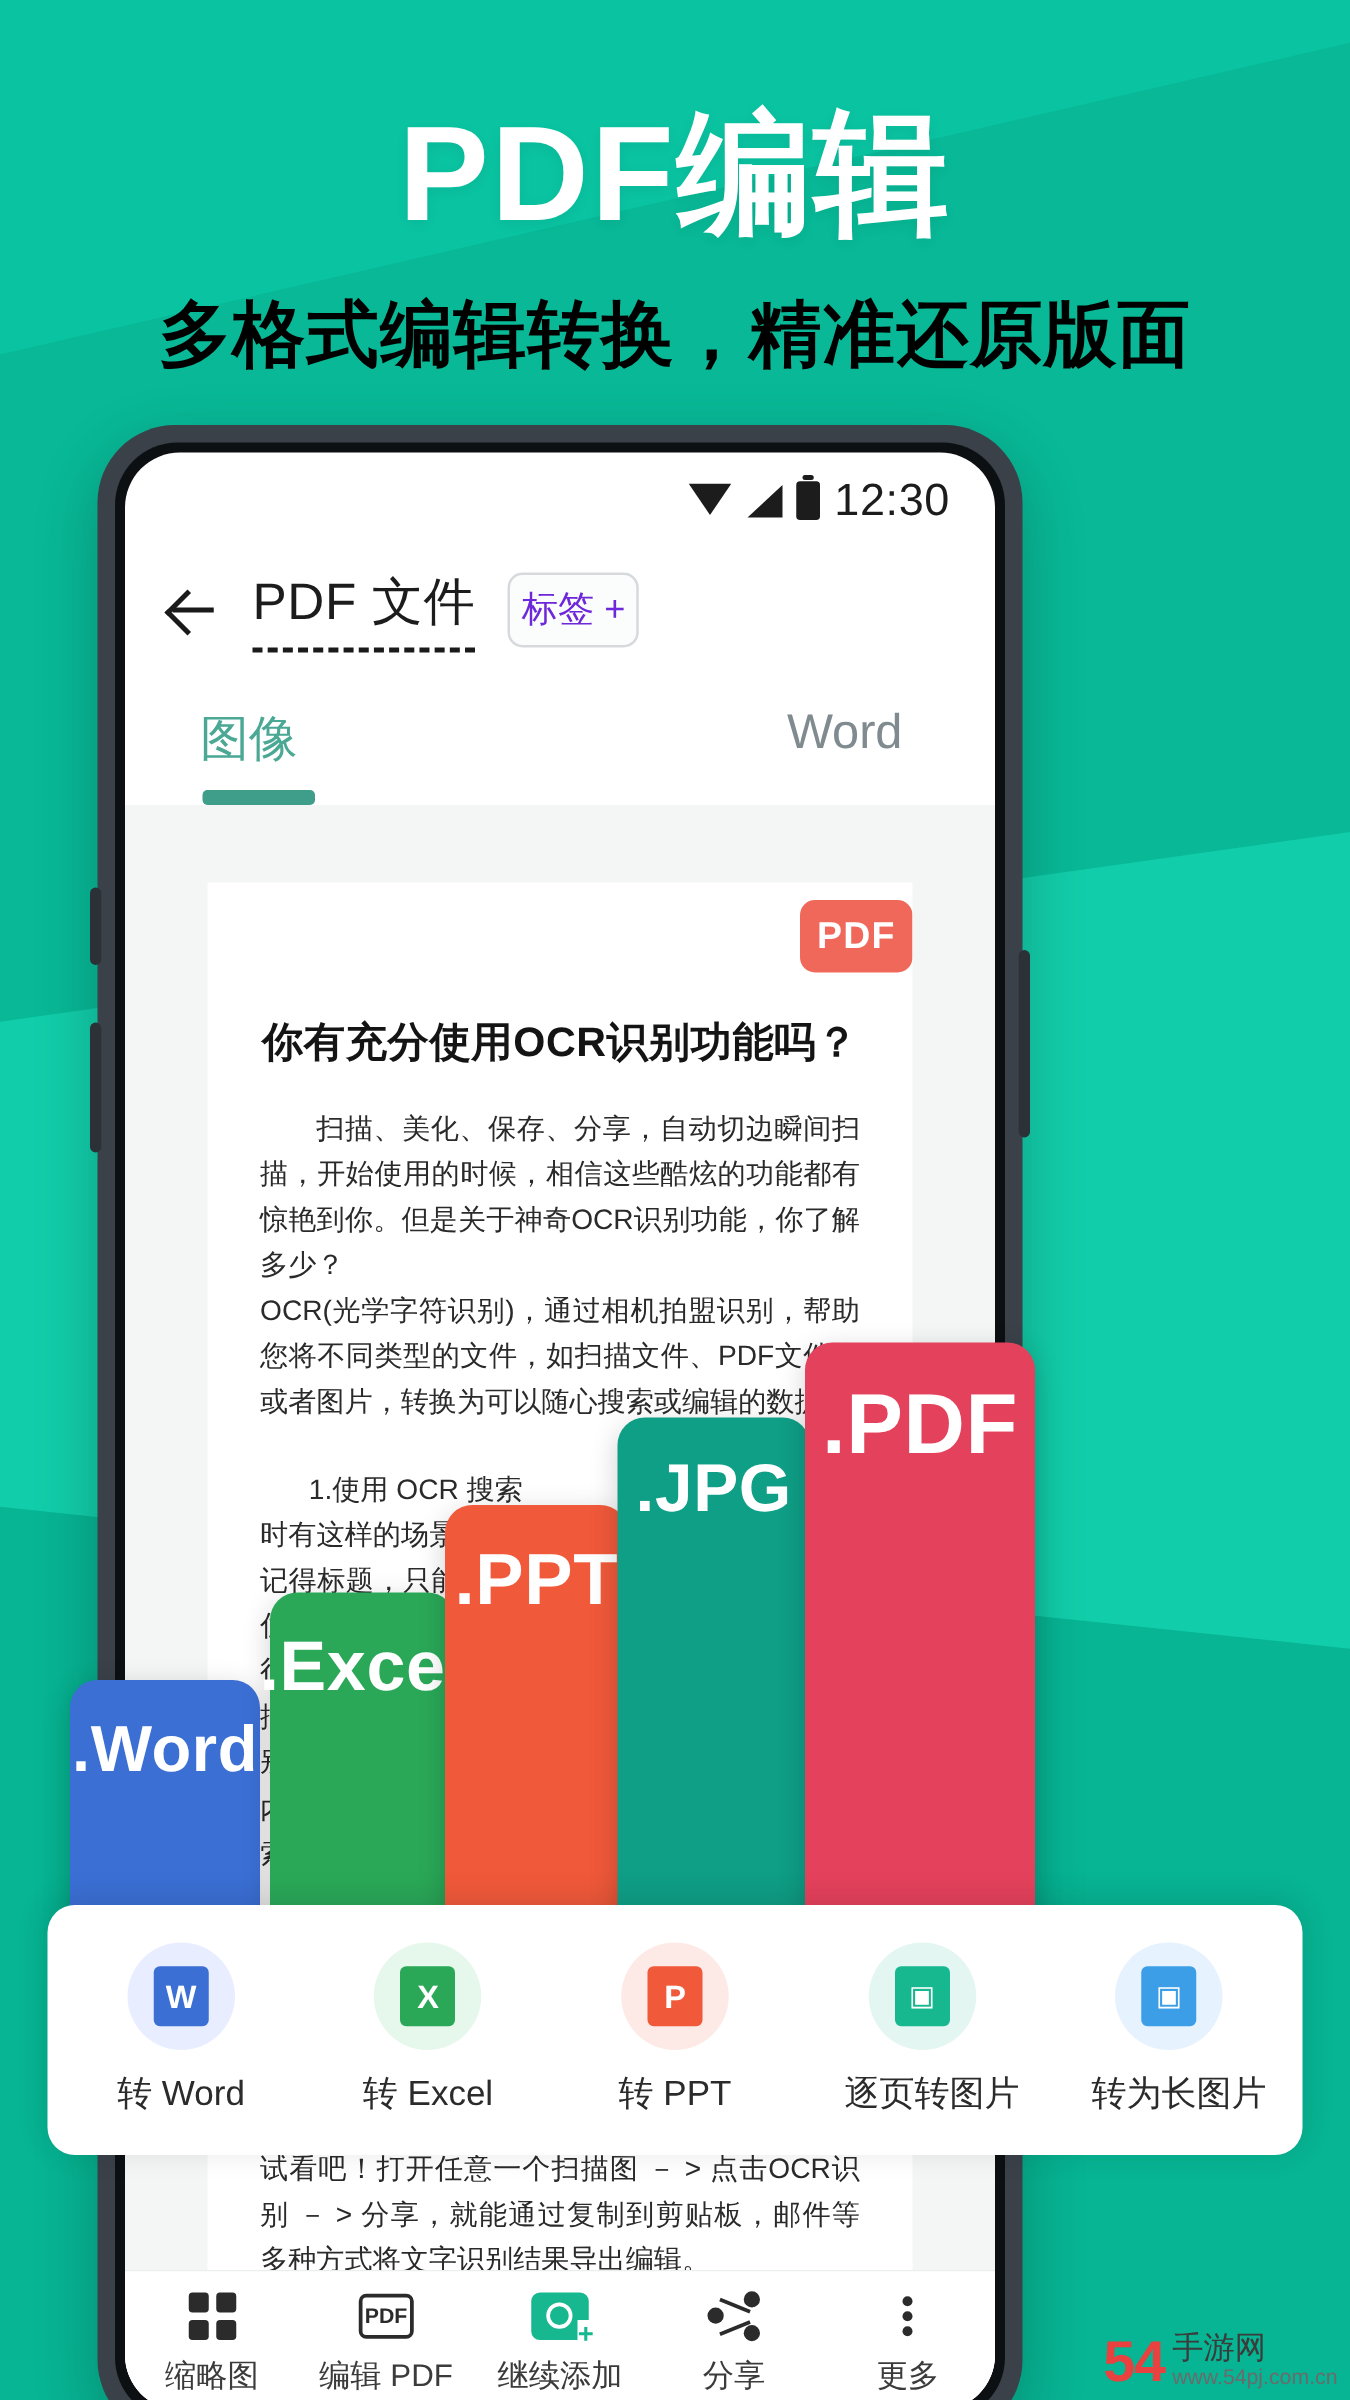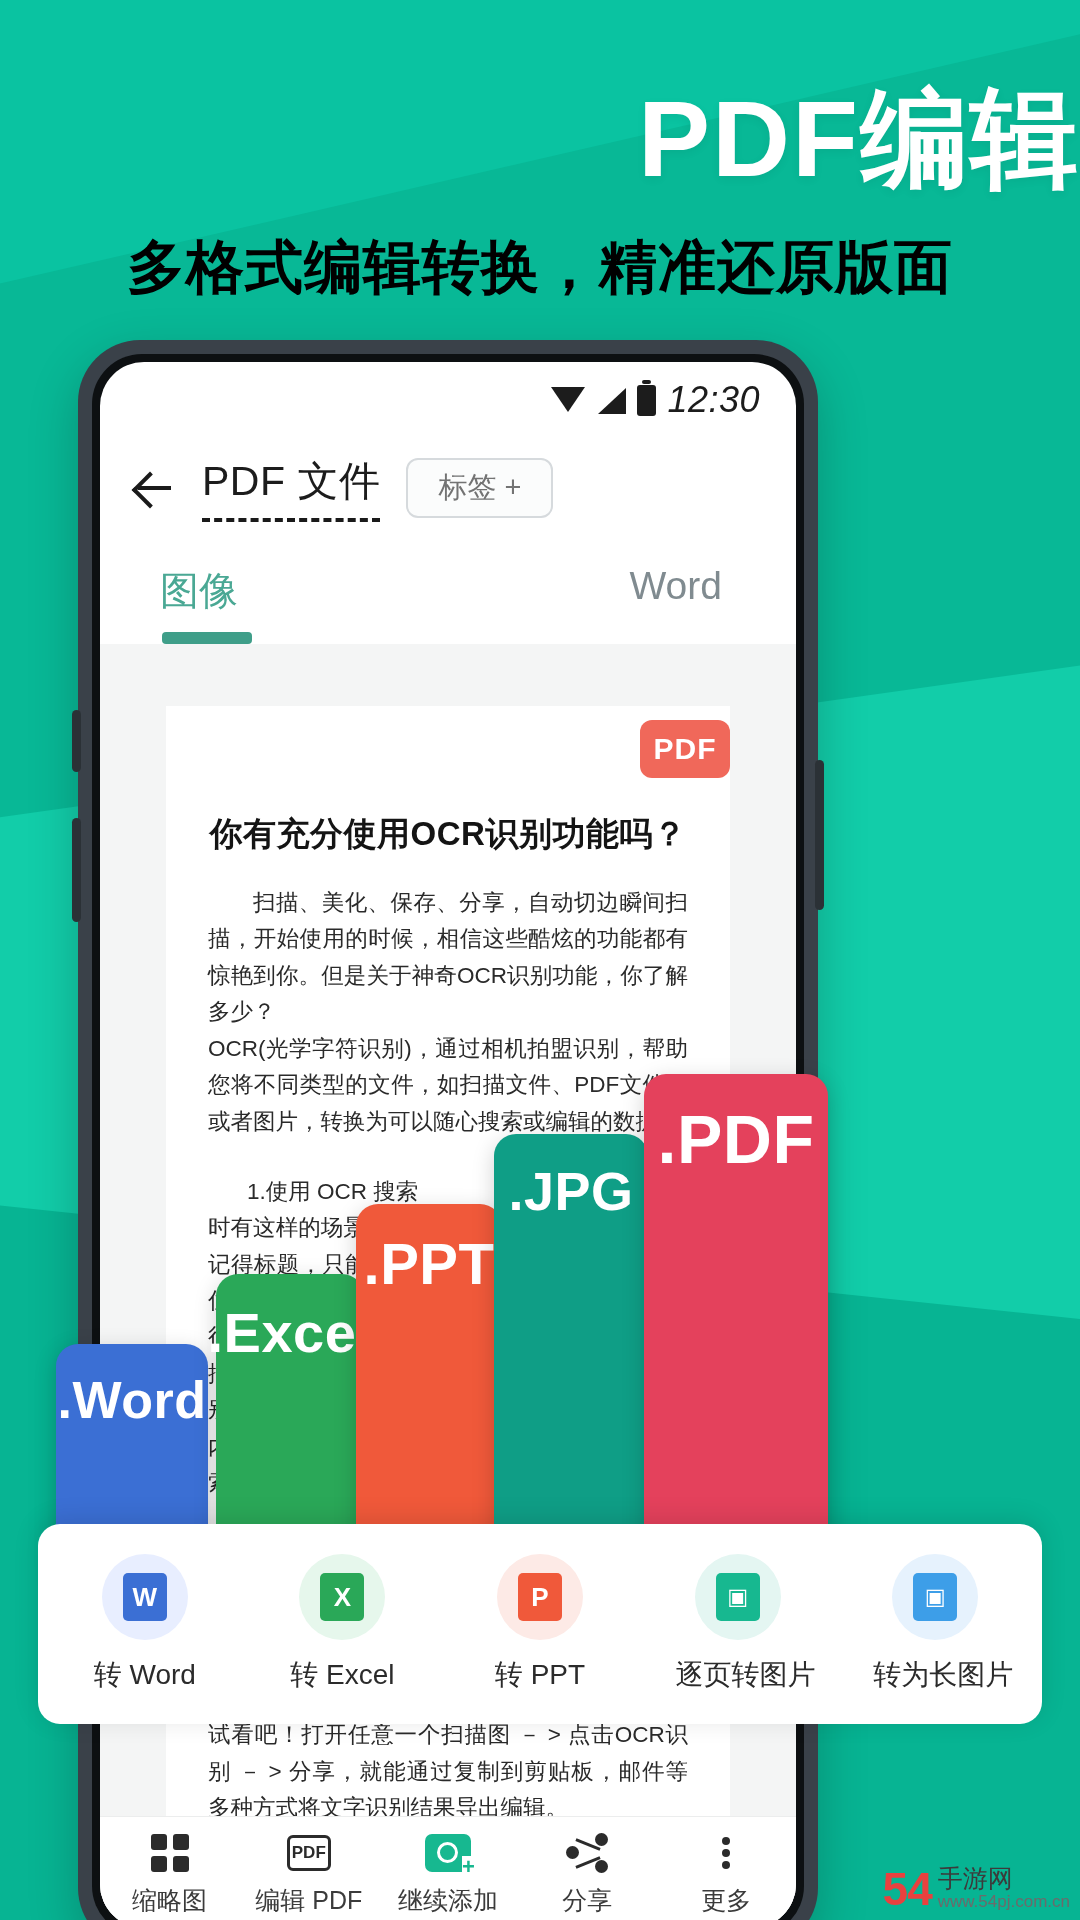--- a/index.html
+++ b/index.html
@@ -24,21 +24,20 @@
     position:absolute; width:1800px; height:900px; left:-500px; top:1250px;
     background:#07b493; transform:rotate(6deg);
   }
 
   
   #hero { position:absolute; left:0; top:0; width:1080px; text-align:center; z-index:5; }
   #hero-title {
     margin-top:80px; font-size:108px; font-weight:bold; color:#ffffff;
     letter-spacing:2px; line-height:1.1;
     text-shadow:0 3px 10px rgba(0,0,0,.06);
-    text-align:right;
   }
   #hero-sub {
     margin-top:30px; font-size:58px; font-weight:bold; color:#000000;
     letter-spacing:1px;
   }
 
   
   #phone {
     position:absolute; left:78px; top:340px; width:740px; height:1610px;
     background:#3a4149; border-radius:62px; z-index:10;
@@ -55,21 +54,21 @@
   .side-btn { position:absolute; background:#2b3136; border-radius:5px; }
   #btn-mute  { left:-6px;  top:370px; width:9px;  height:62px; }
   #btn-volup { left:-6px;  top:478px; width:9px;  height:104px; }
   #btn-power { right:-6px; top:420px; width:9px;  height:150px; }
 
   
   #statusbar {
     height:76px; display:flex; align-items:center; justify-content:flex-end;
     padding:0 36px 0 0; gap:11px;
   }
-  #statusbar .time { font-size:36px; color:#1c1c1c; letter-spacing:.5px;font-style:italic; }
+  #statusbar .time { font-size:36px; color:#1c1c1c; letter-spacing:.5px; }
   .wifi-ico { width:34px; height:26px; position:relative; }
   .wifi-ico:before {
     content:""; position:absolute; left:0; top:0; width:0; height:0;
     border-left:17px solid transparent; border-right:17px solid transparent;
     border-top:25px solid #1c1c1c;
   }
   .sig-ico { width:30px; height:27px; position:relative; }
   .sig-ico:before {
     content:""; position:absolute; right:0; bottom:0; width:0; height:0;
     border-left:28px solid transparent; border-bottom:26px solid #1c1c1c;
@@ -90,22 +89,22 @@
   }
   #back-arrow:after {
     content:""; position:absolute; left:8px; top:21px; width:33px; height:4px;
     background:#1a1a1a;
   }
   #doc-title {
     font-size:41px; color:#1c1c1c; padding-bottom:9px;
     border-bottom:4px dashed #1a1a1a; letter-spacing:.5px;
   }
   #tag-chip {
-    border:2px solid #d6dadd; border-radius:12px; padding:8px 30px;
-    font-size:29px; color:#737373; background:#fbfcfc; white-space:nowrap;
+    border:2px solid #d6dadd; border-radius:12px; padding:8px 9px;
+    font-size:29px; color:#6d28d9; background:#fbfcfc; white-space:nowrap;
   }
 
   
   #tabs { display:flex; padding:0 60px; margin-top:42px; }
   .tab { flex:1; text-align:left; position:relative; padding-bottom:26px; }
   .tab.right { text-align:right; padding-right:14px; }
   .tab-label { font-size:39px; color:#808b90; }
   .tab.active .tab-label { color:#4aa894; }
   .tab-underline {
     position:absolute; left:2px; bottom:0; width:90px; height:12px;

